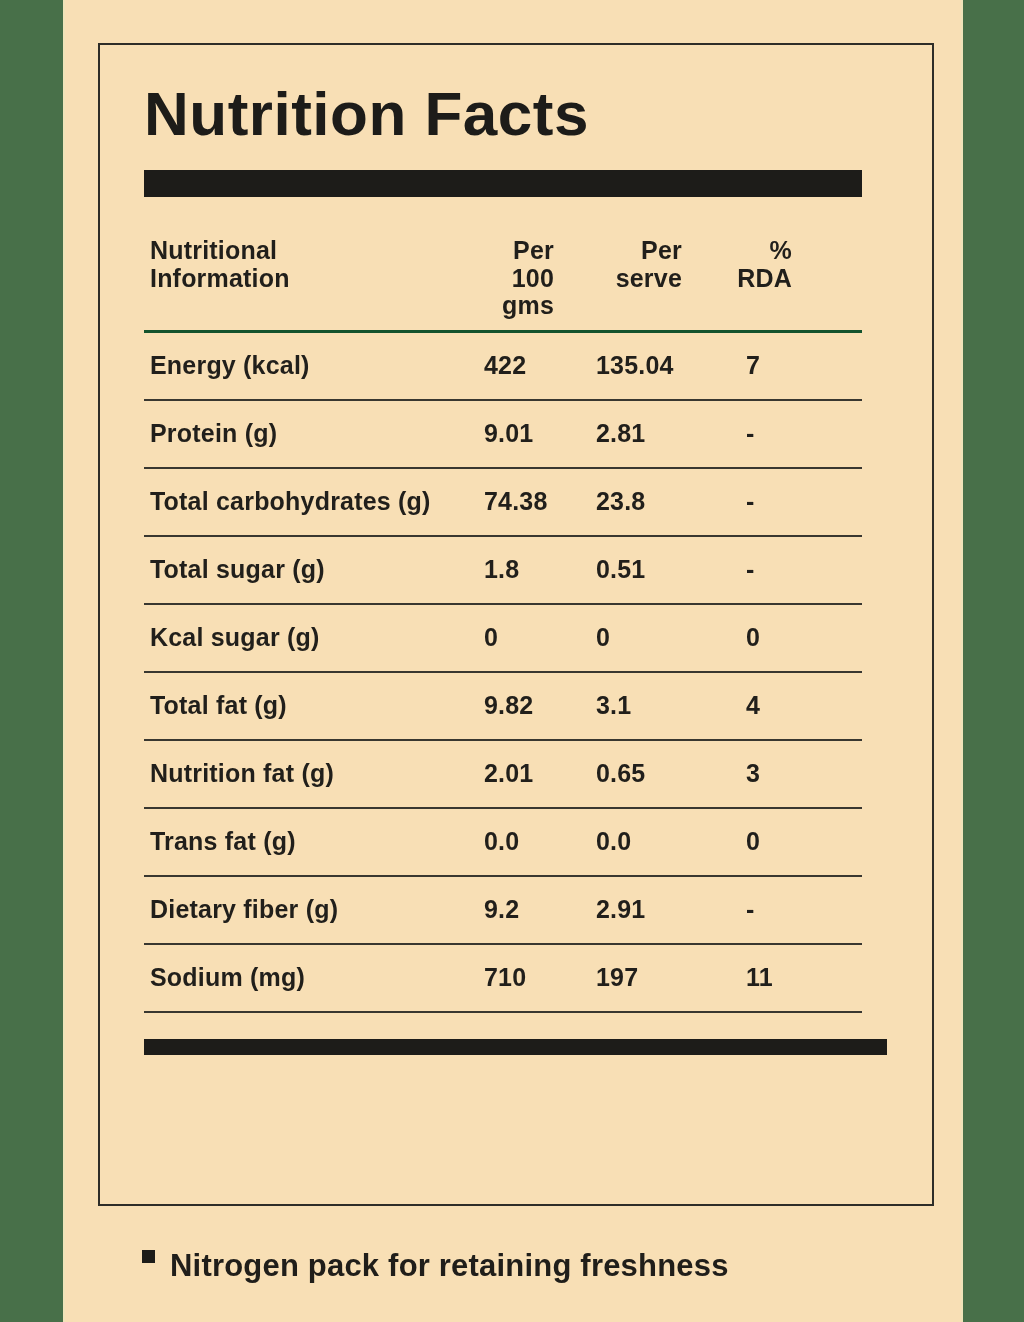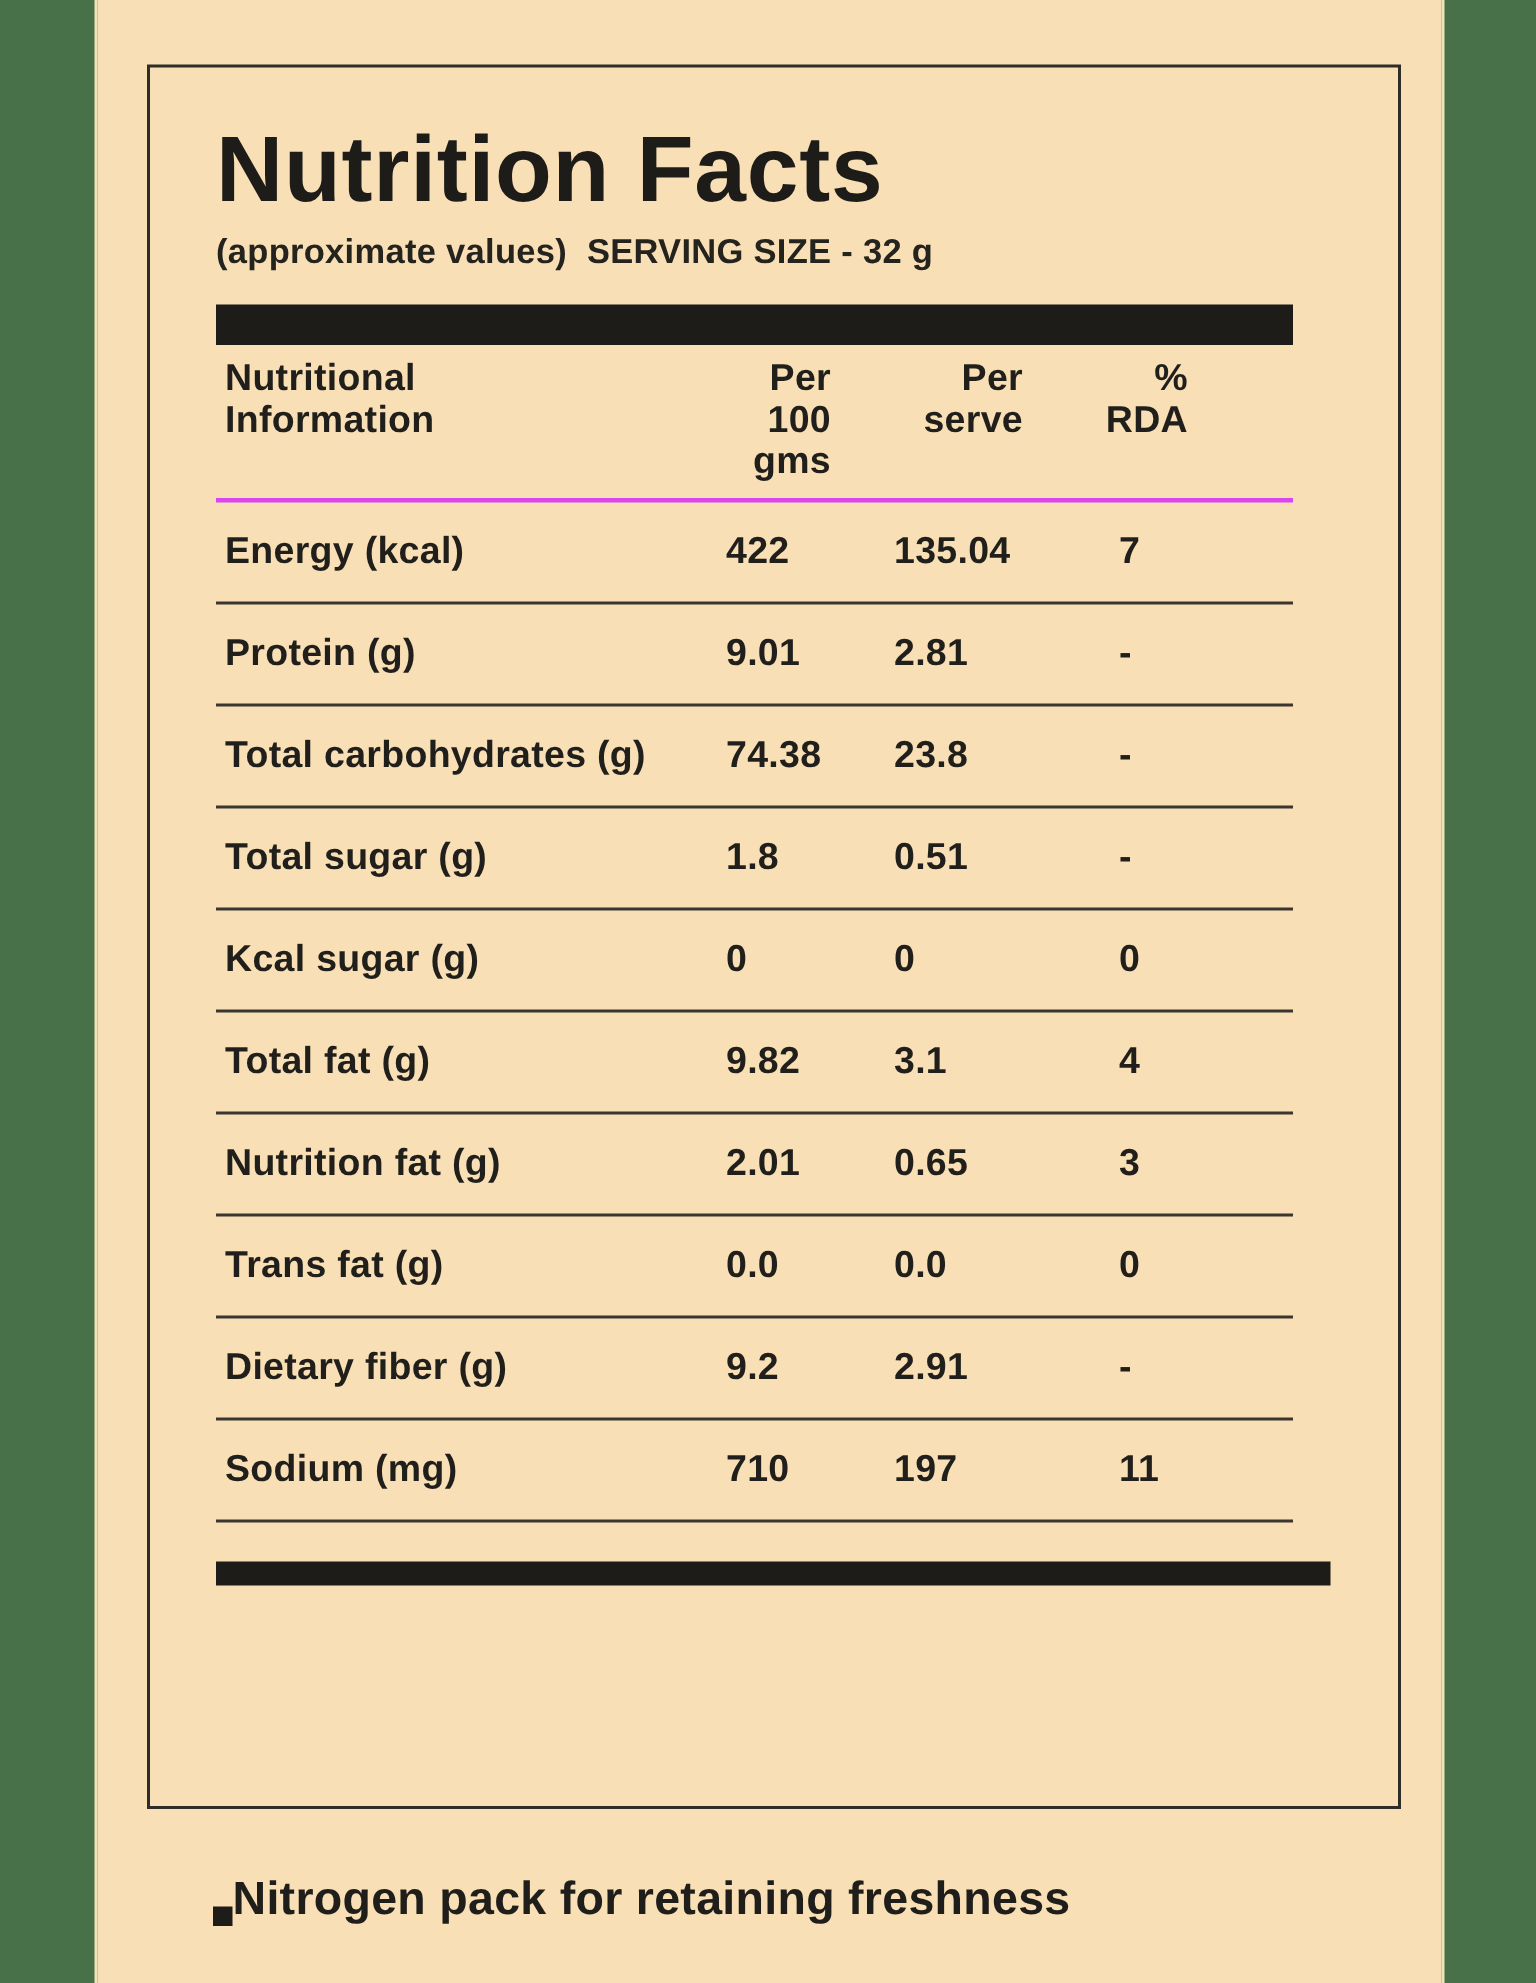--- a/index.html
+++ b/index.html
@@ -67,23 +67,24 @@
     width: 718px;
   }
   .row {
     display: grid;
     grid-template-columns: 340px 112px 150px 116px;
     align-items: center;
     border-bottom: 2px solid #393730;
   }
   .row.data { height: 66px; }
   .row.thead {
-    padding: 9px 0 10px 0;
-    border-bottom: 3px solid #d946ef;
+    padding: 28px 0 10px 0;
+    border-bottom: 3px solid #14532d;
     align-items: start;
+    margin-top: 12px;
   }
   .c { font-size: 25px; font-weight: 700; letter-spacing: 0.2px; }
   .c1 { padding-left: 6px; }
   .thead .c { font-weight: 700; line-height: 1.1; white-space: pre-line; }
   .thead .hcenter {
     display: inline-block;
     text-align: right;
   }
   .thead .c2 .hcenter { min-width: 70px; }
   .thead .c3 .hcenter { min-width: 86px; }
@@ -95,22 +96,22 @@
     line-height: 1.32;
     letter-spacing: 0.2px;
     white-space: pre-line;
     color: #25231e;
   }
   .bottom-note {
     position: absolute;
     left: 142px;
     top: 1248px;
     display: flex;
-    align-items: flex-end;
-    gap: 0;
+    align-items: flex-start;
+    gap: 15px;
     font-size: 31px;
     font-weight: 600;
     letter-spacing: 0.2px;
     color: #201e1a;
   }
   .bullet {
     width: 13px;
     height: 13px;
     background: #1d1c19;
     flex: 0 0 auto;
@@ -118,21 +119,20 @@
   }
 </style>
 </head>
 <body>
 
 <div class="strip left"></div>
 <div class="strip right"></div>
 
 <div class="label-box">
   <h1 class="title">Nutrition Facts</h1>
-  <div class="subtitle">(approximate values)  SERVING SIZE - 32 g</div>
 
   <div class="thick-bar top"></div>
 
   <div class="ntable">
     <div class="row thead">
       <div class="c c1">Nutritional
 Information</div>
       <div class="c c2"><span class="hcenter">Per
 100
 gms</span></div>

